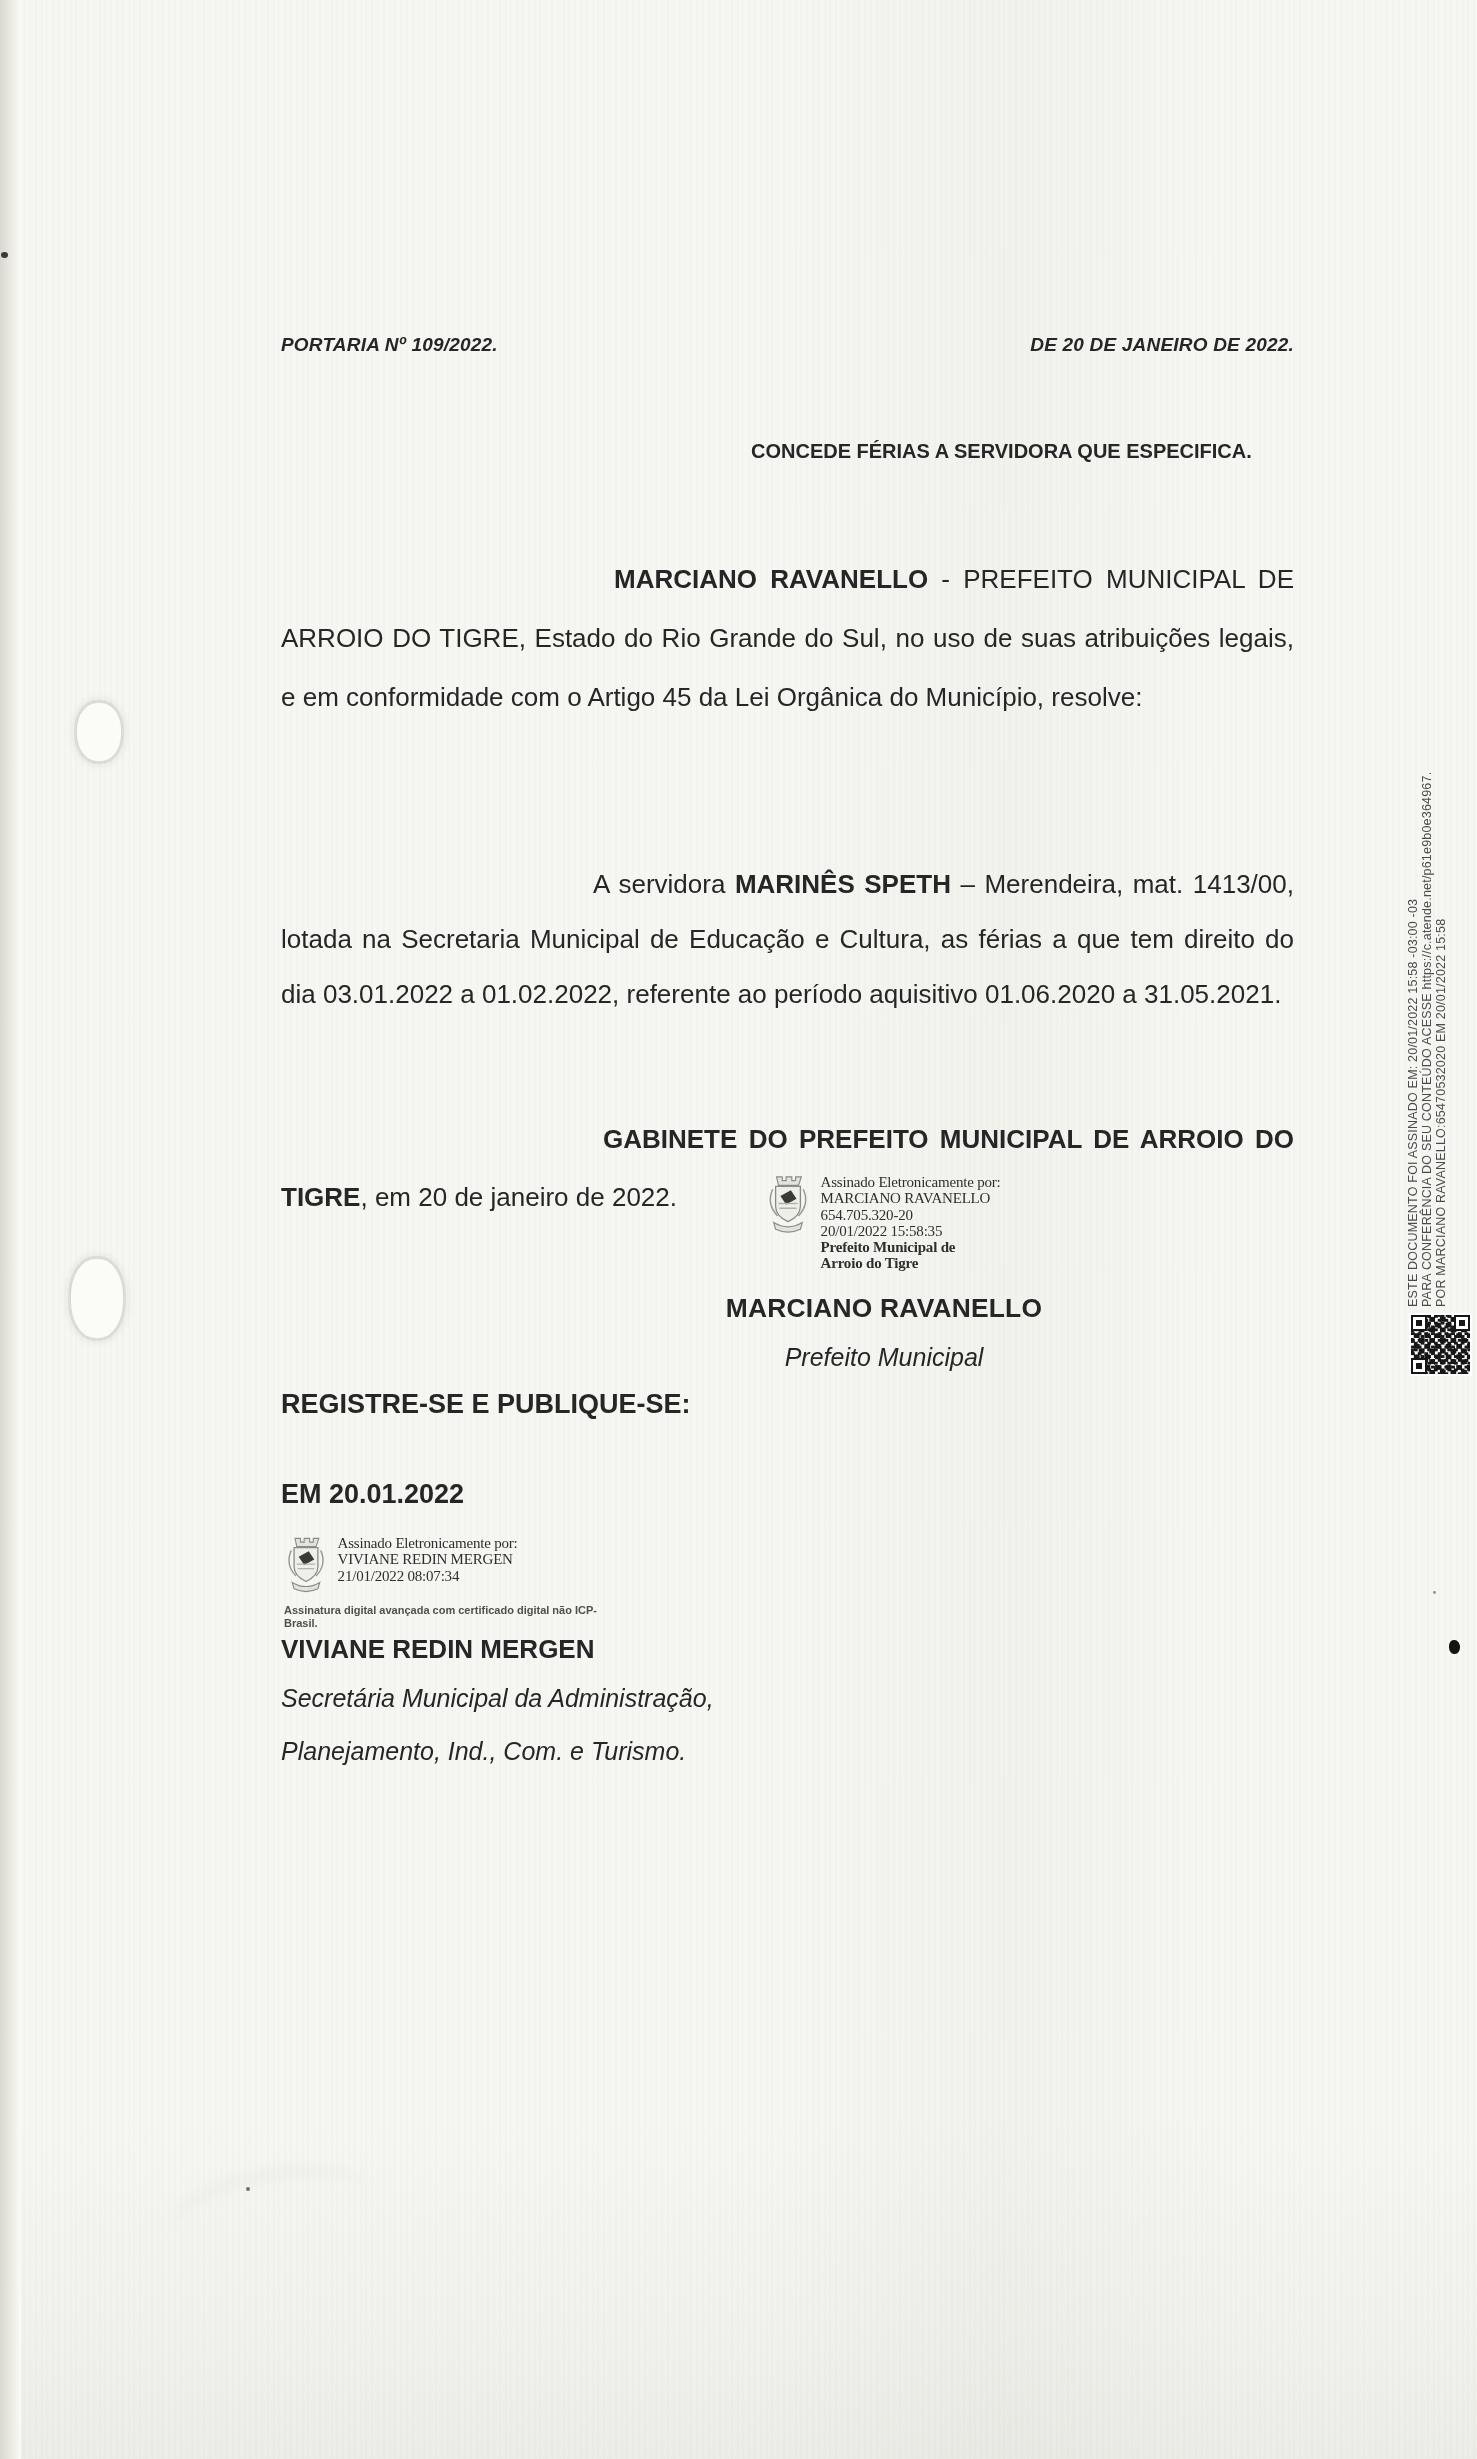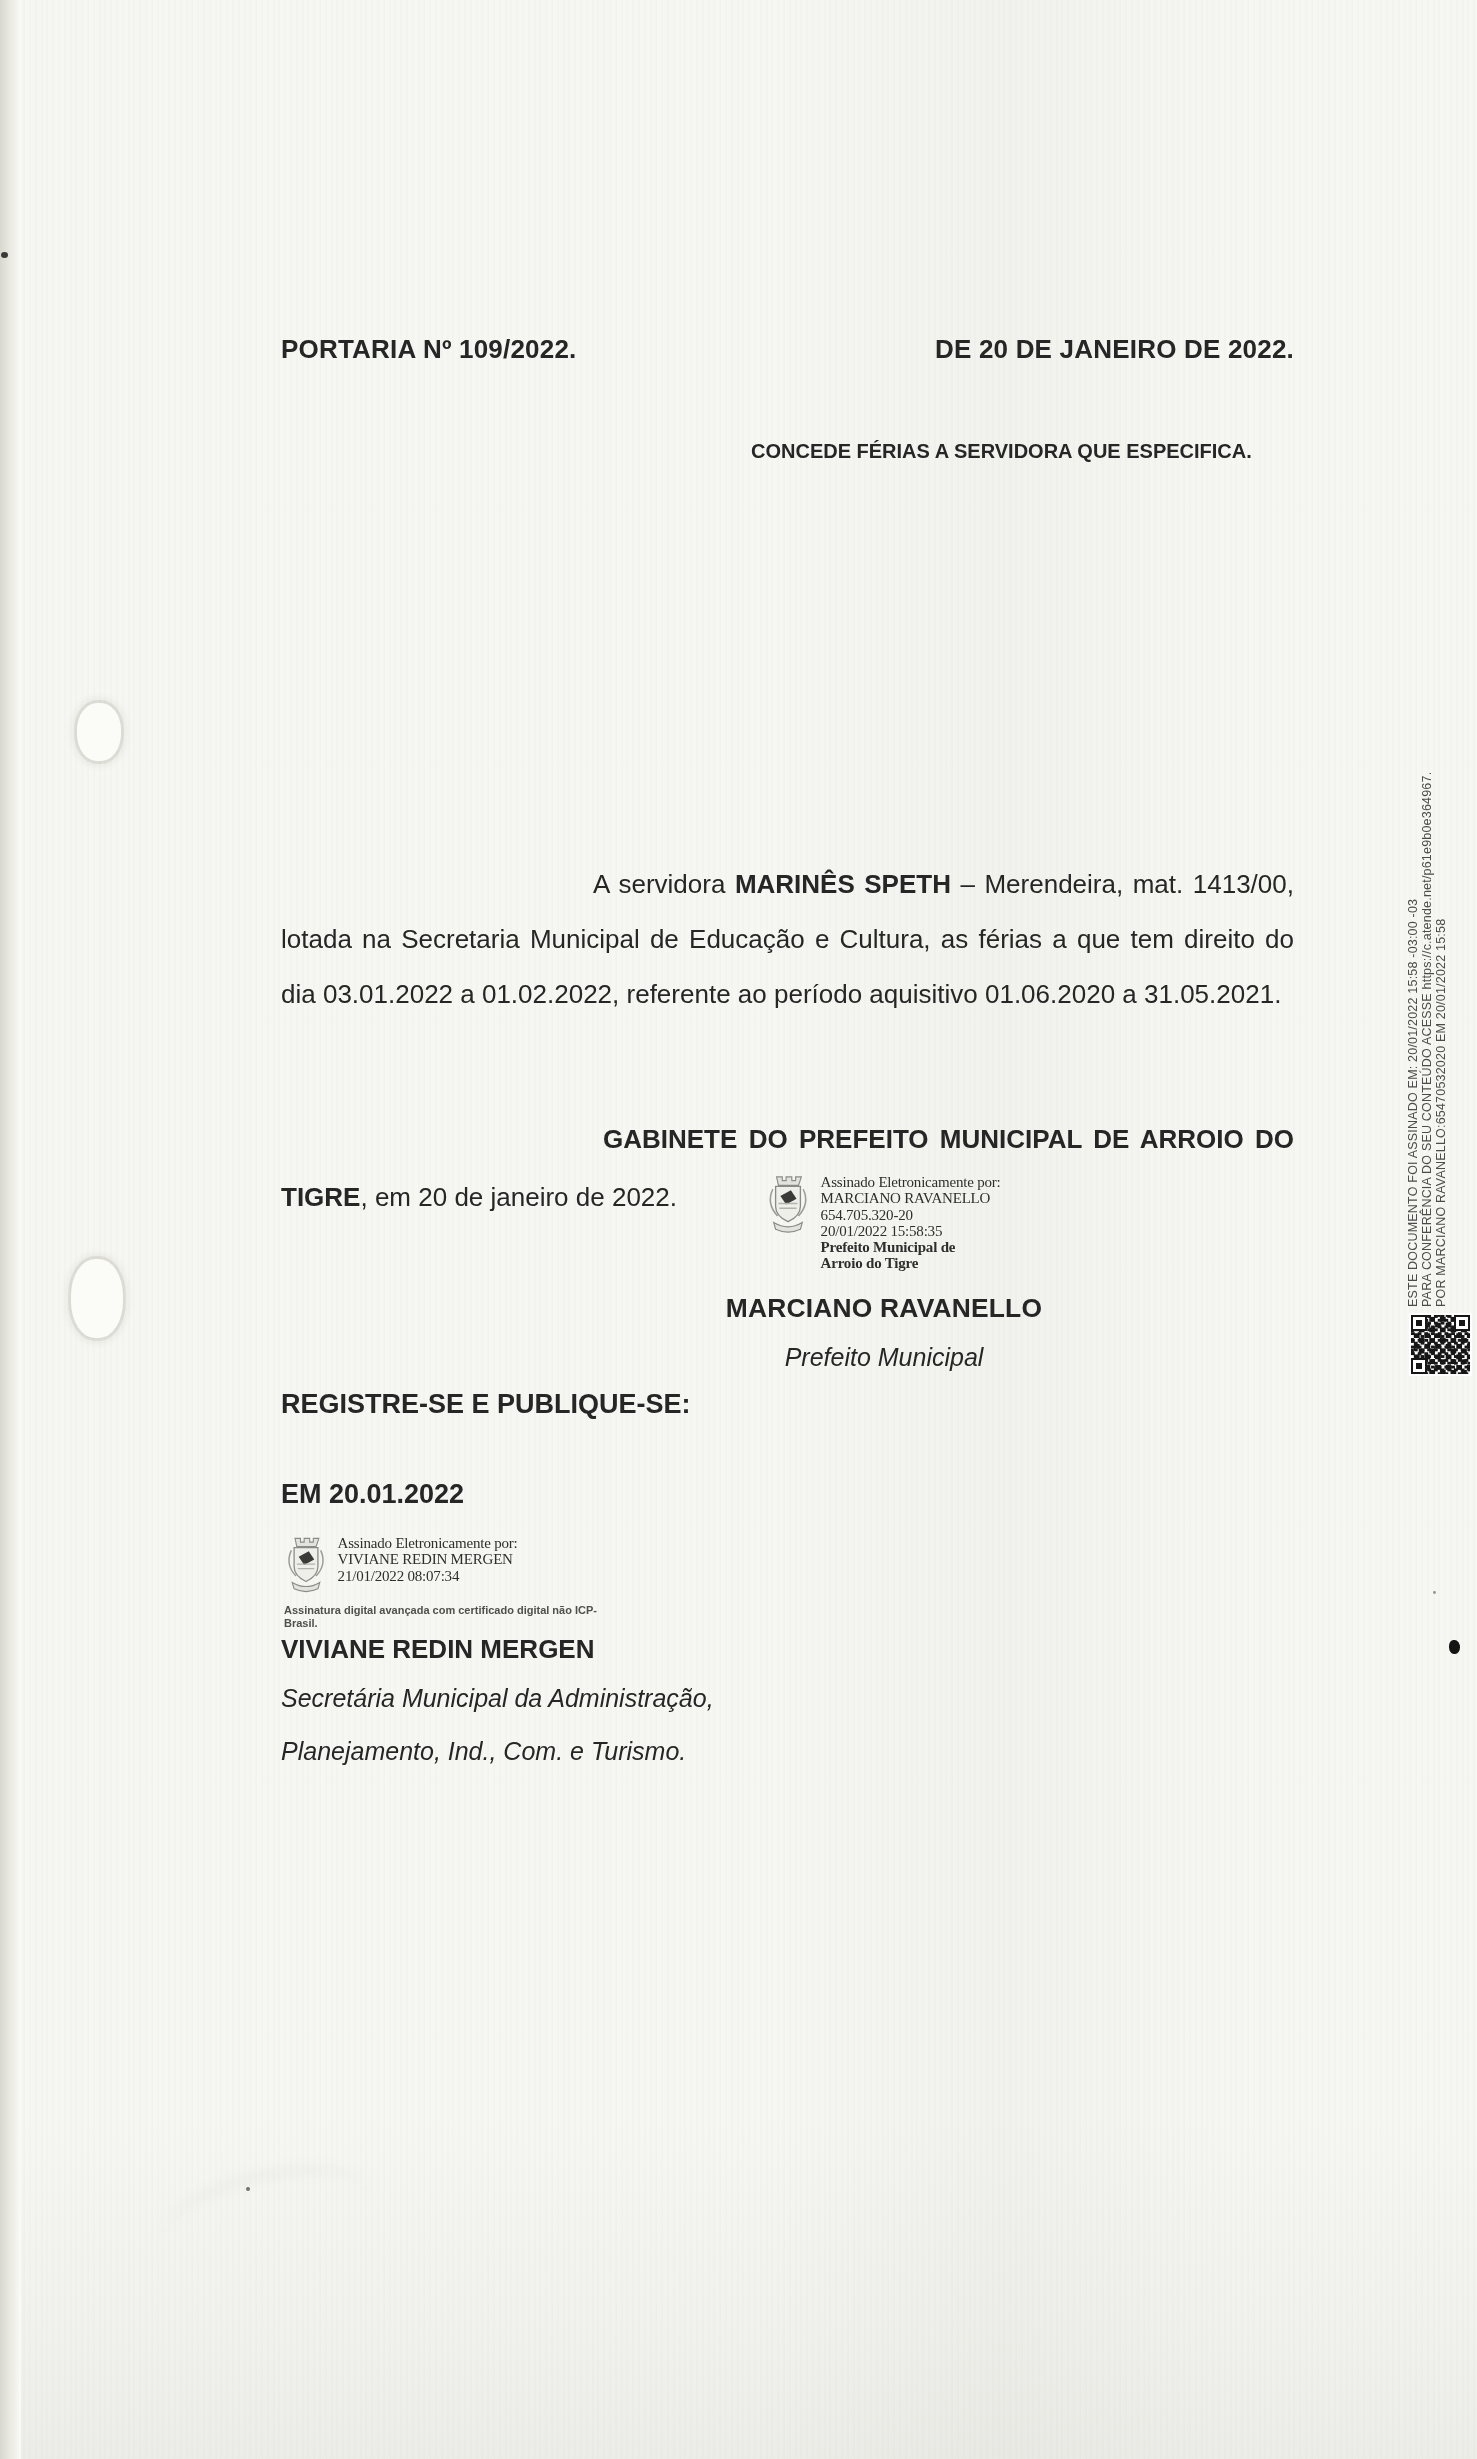--- a/index.html
+++ b/index.html
@@ -9,21 +9,21 @@
     background-color:#f6f6f2;
     background-image:
       repeating-linear-gradient(90deg, rgba(120,120,105,0.025) 0 1.9px, rgba(255,255,255,0) 1.9px 5.8px),
       linear-gradient(90deg, rgba(255,255,255,0) 52%, rgba(160,160,148,0.05) 68%, rgba(255,255,255,0) 84%),
       linear-gradient(180deg, rgba(255,255,255,0) 86%, rgba(150,150,138,0.05) 95%, rgba(142,142,130,0.09) 100%);
   }
   .edge-strip{position:absolute;left:0;top:0;width:21px;height:2459px;
     background:linear-gradient(90deg,#d8d8d0 0px,#e7e7e0 8.6px,#f0f0e9 14.4px,#fbfbf7 21px);}
   
   .h-row{position:absolute;left:281px;top:334px;width:1013px;display:flex;justify-content:space-between;
-    font-size:26px;font-weight:bold;letter-spacing:0.2px;}
+    font-size:19px;font-weight:bold;letter-spacing:0.2px;font-style:italic;}
   
   .subject{position:absolute;left:751px;top:432px;width:544px;font-size:20px;font-weight:bold;
     line-height:38px;text-align:justify;}
   
   .para{position:absolute;left:281px;width:1013px;font-size:26px;text-align:justify;}
   .p1{top:524px;line-height:59px;text-indent:333px;}
   .p2{top:831px;line-height:55px;text-indent:312px;}
   .closing{top:1084px;line-height:58px;text-indent:322px;}
   .b{font-weight:bold;}
   .conceder{position:absolute;left:281px;top:740px;width:961px;text-align:center;
@@ -84,20 +84,21 @@
 
   <div class="edge-strip"></div>
 
   <div class="h-row">
     <span>PORTARIA Nº 109/2022.</span>
     <span>DE 20 DE JANEIRO DE 2022.</span>
   </div>
 
   <div class="subject">CONCEDE FÉRIAS A SERVIDORA QUE ESPECIFICA.</div>
 
+  <p class="para p1"><span class="b">MARCIANO RAVANELLO</span><span> - PREFEITO MUNICIPAL DE ARROIO DO TIGRE, Estado do Rio Grande do Sul, no uso de suas atribuições legais, e em conformidade com o Artigo 45 da Lei Orgânica do Município, resolve:</span></p>
 
 
   <p class="para p2"><span>A servidora </span><span class="b">MARINÊS SPETH</span><span> – Merendeira, mat. 1413/00, lotada na Secretaria Municipal de Educação e Cultura, as férias a que tem direito do dia 03.01.2022 a 01.02.2022, referente ao período aquisitivo 01.06.2020 a 31.05.2021.</span></p>
 
   <p class="para closing"><span class="b">GABINETE DO PREFEITO MUNICIPAL DE ARROIO DO TIGRE</span><span>, em 20 de janeiro de 2022.</span></p>
 
   <div class="stamp stamp-1">
     <svg class="crest" width="46" height="61" viewBox="0 0 48 64">
       <path d="M12 3 h6 v4 h4 v-4 h6 v4 h4 v-4 h6 l-3 9 H14 z" fill="#e3e3de" stroke="#8a8a86" stroke-width="1.2"></path>
       <path d="M11 13 h26 v21 q0 10 -13 16 q-13 -6 -13 -16 z" fill="#efefea" stroke="#8a8a86" stroke-width="1.4"></path>

